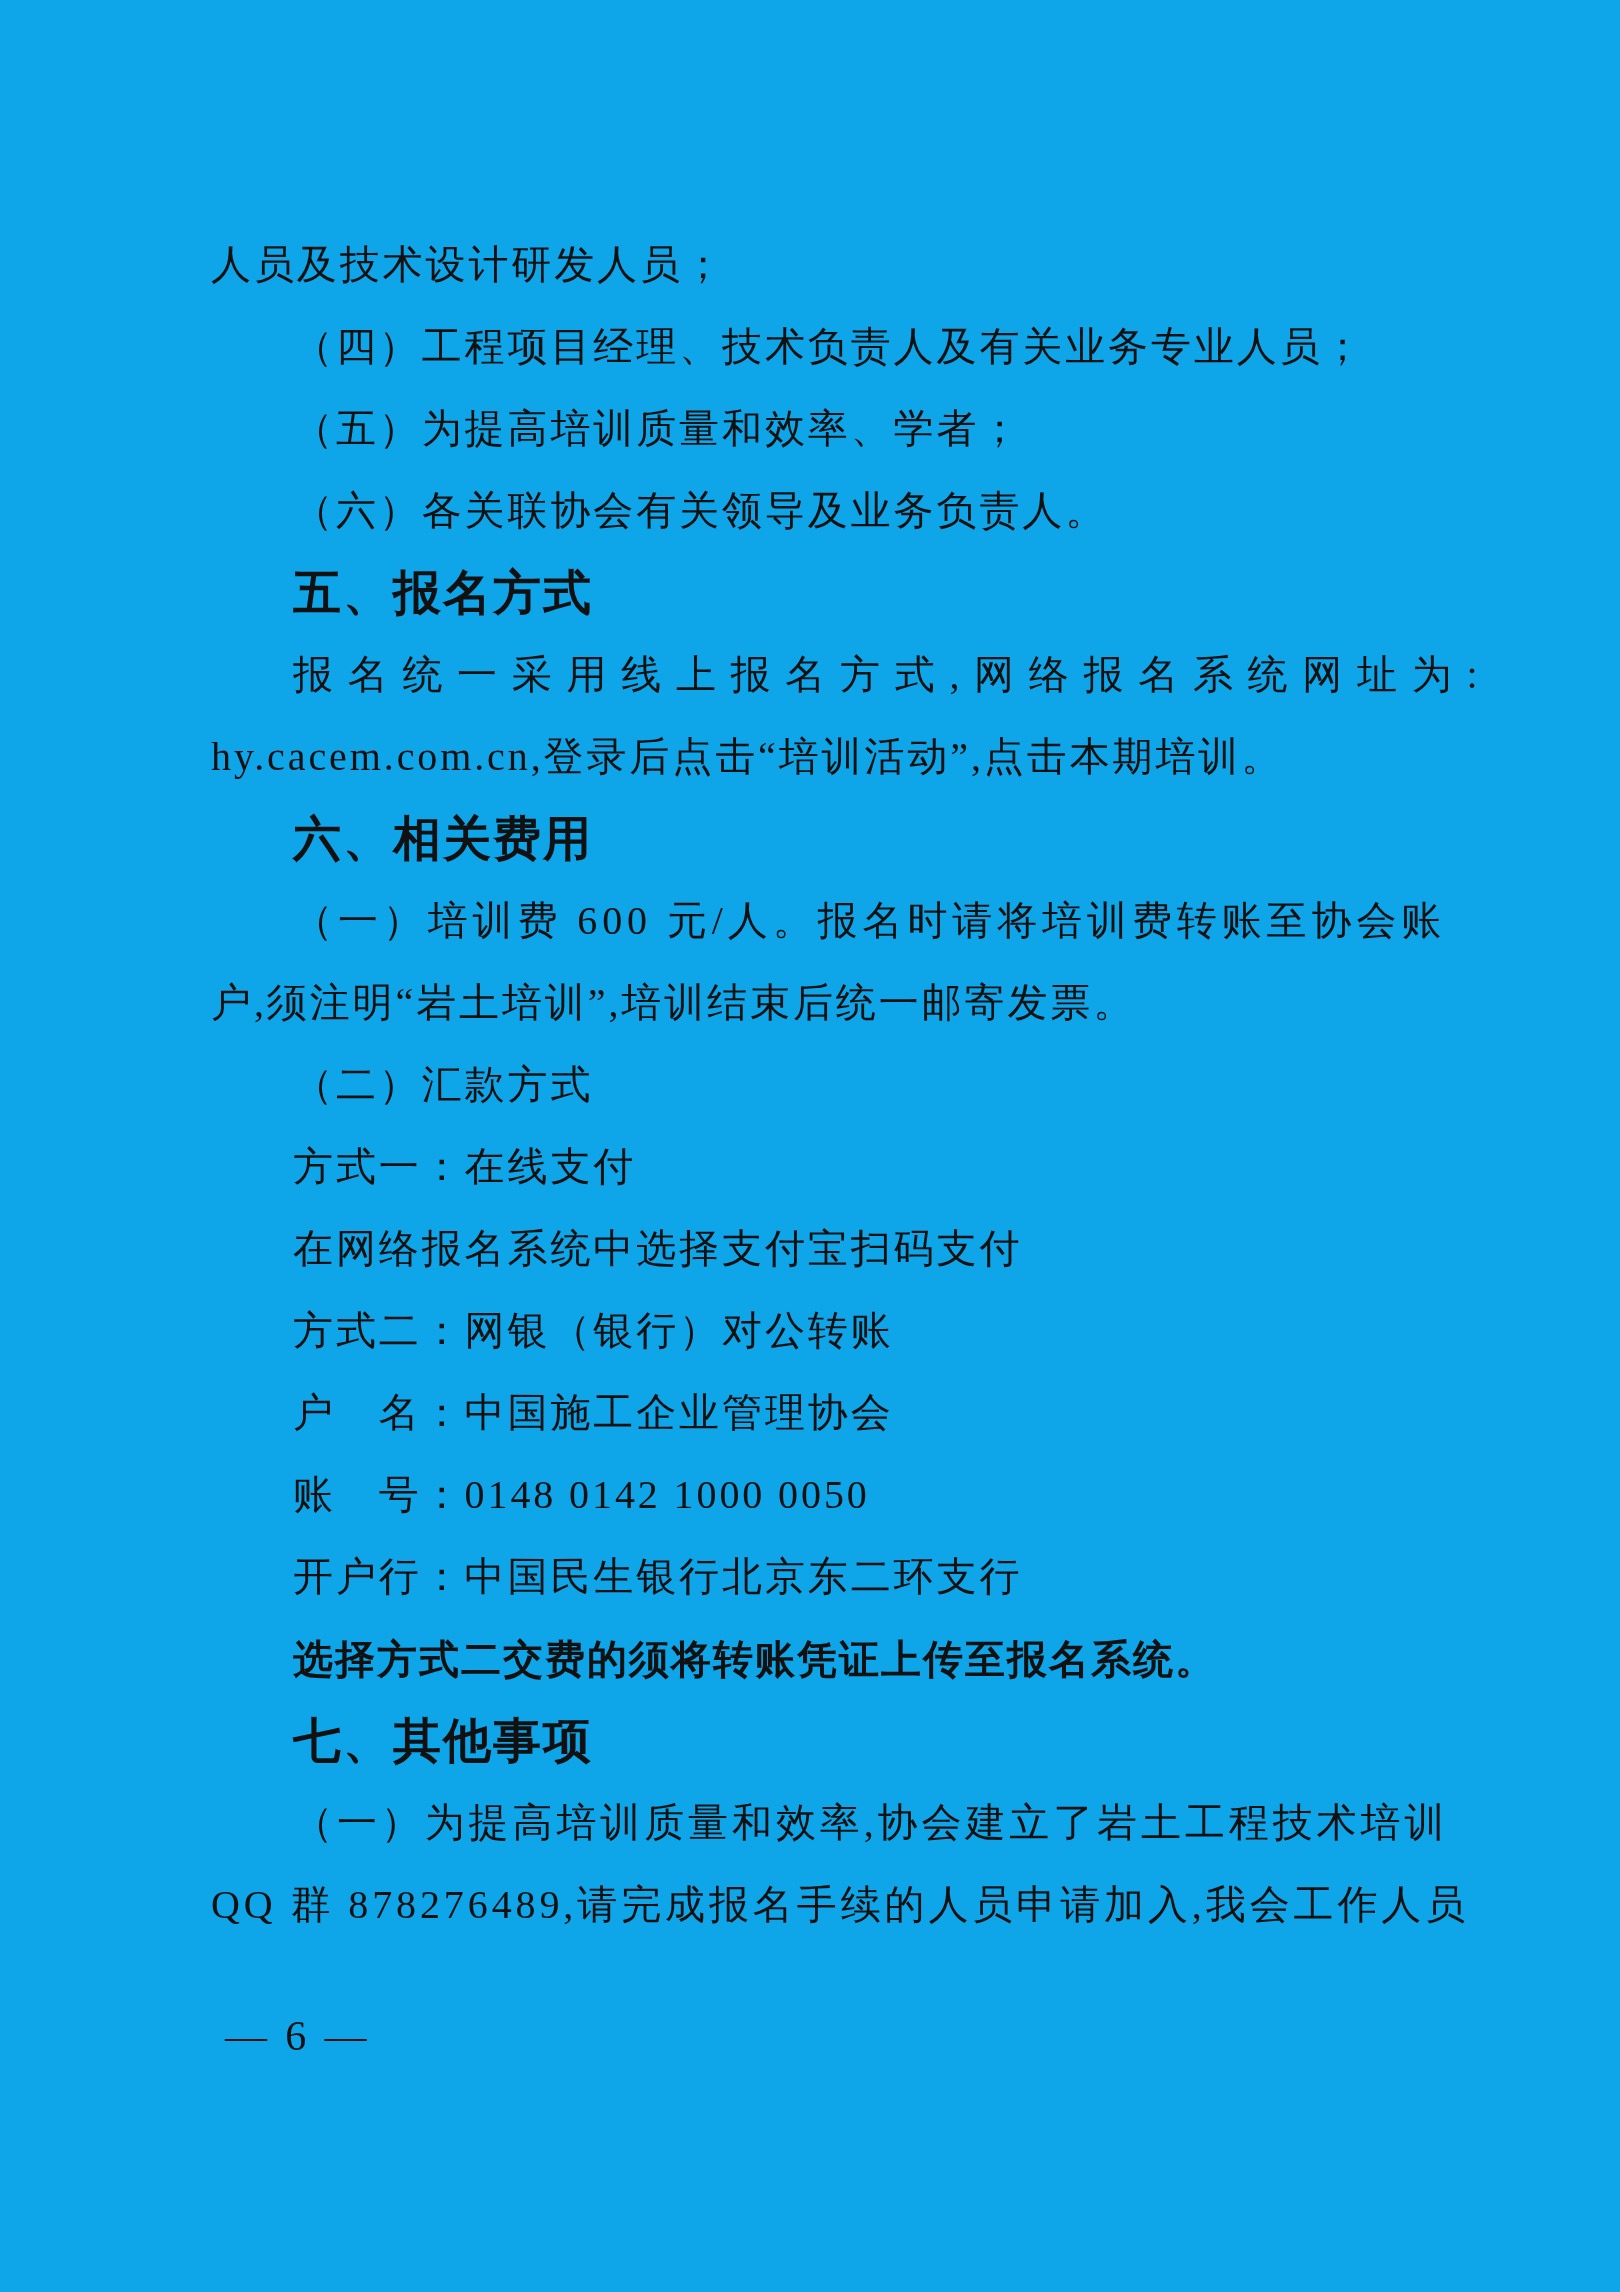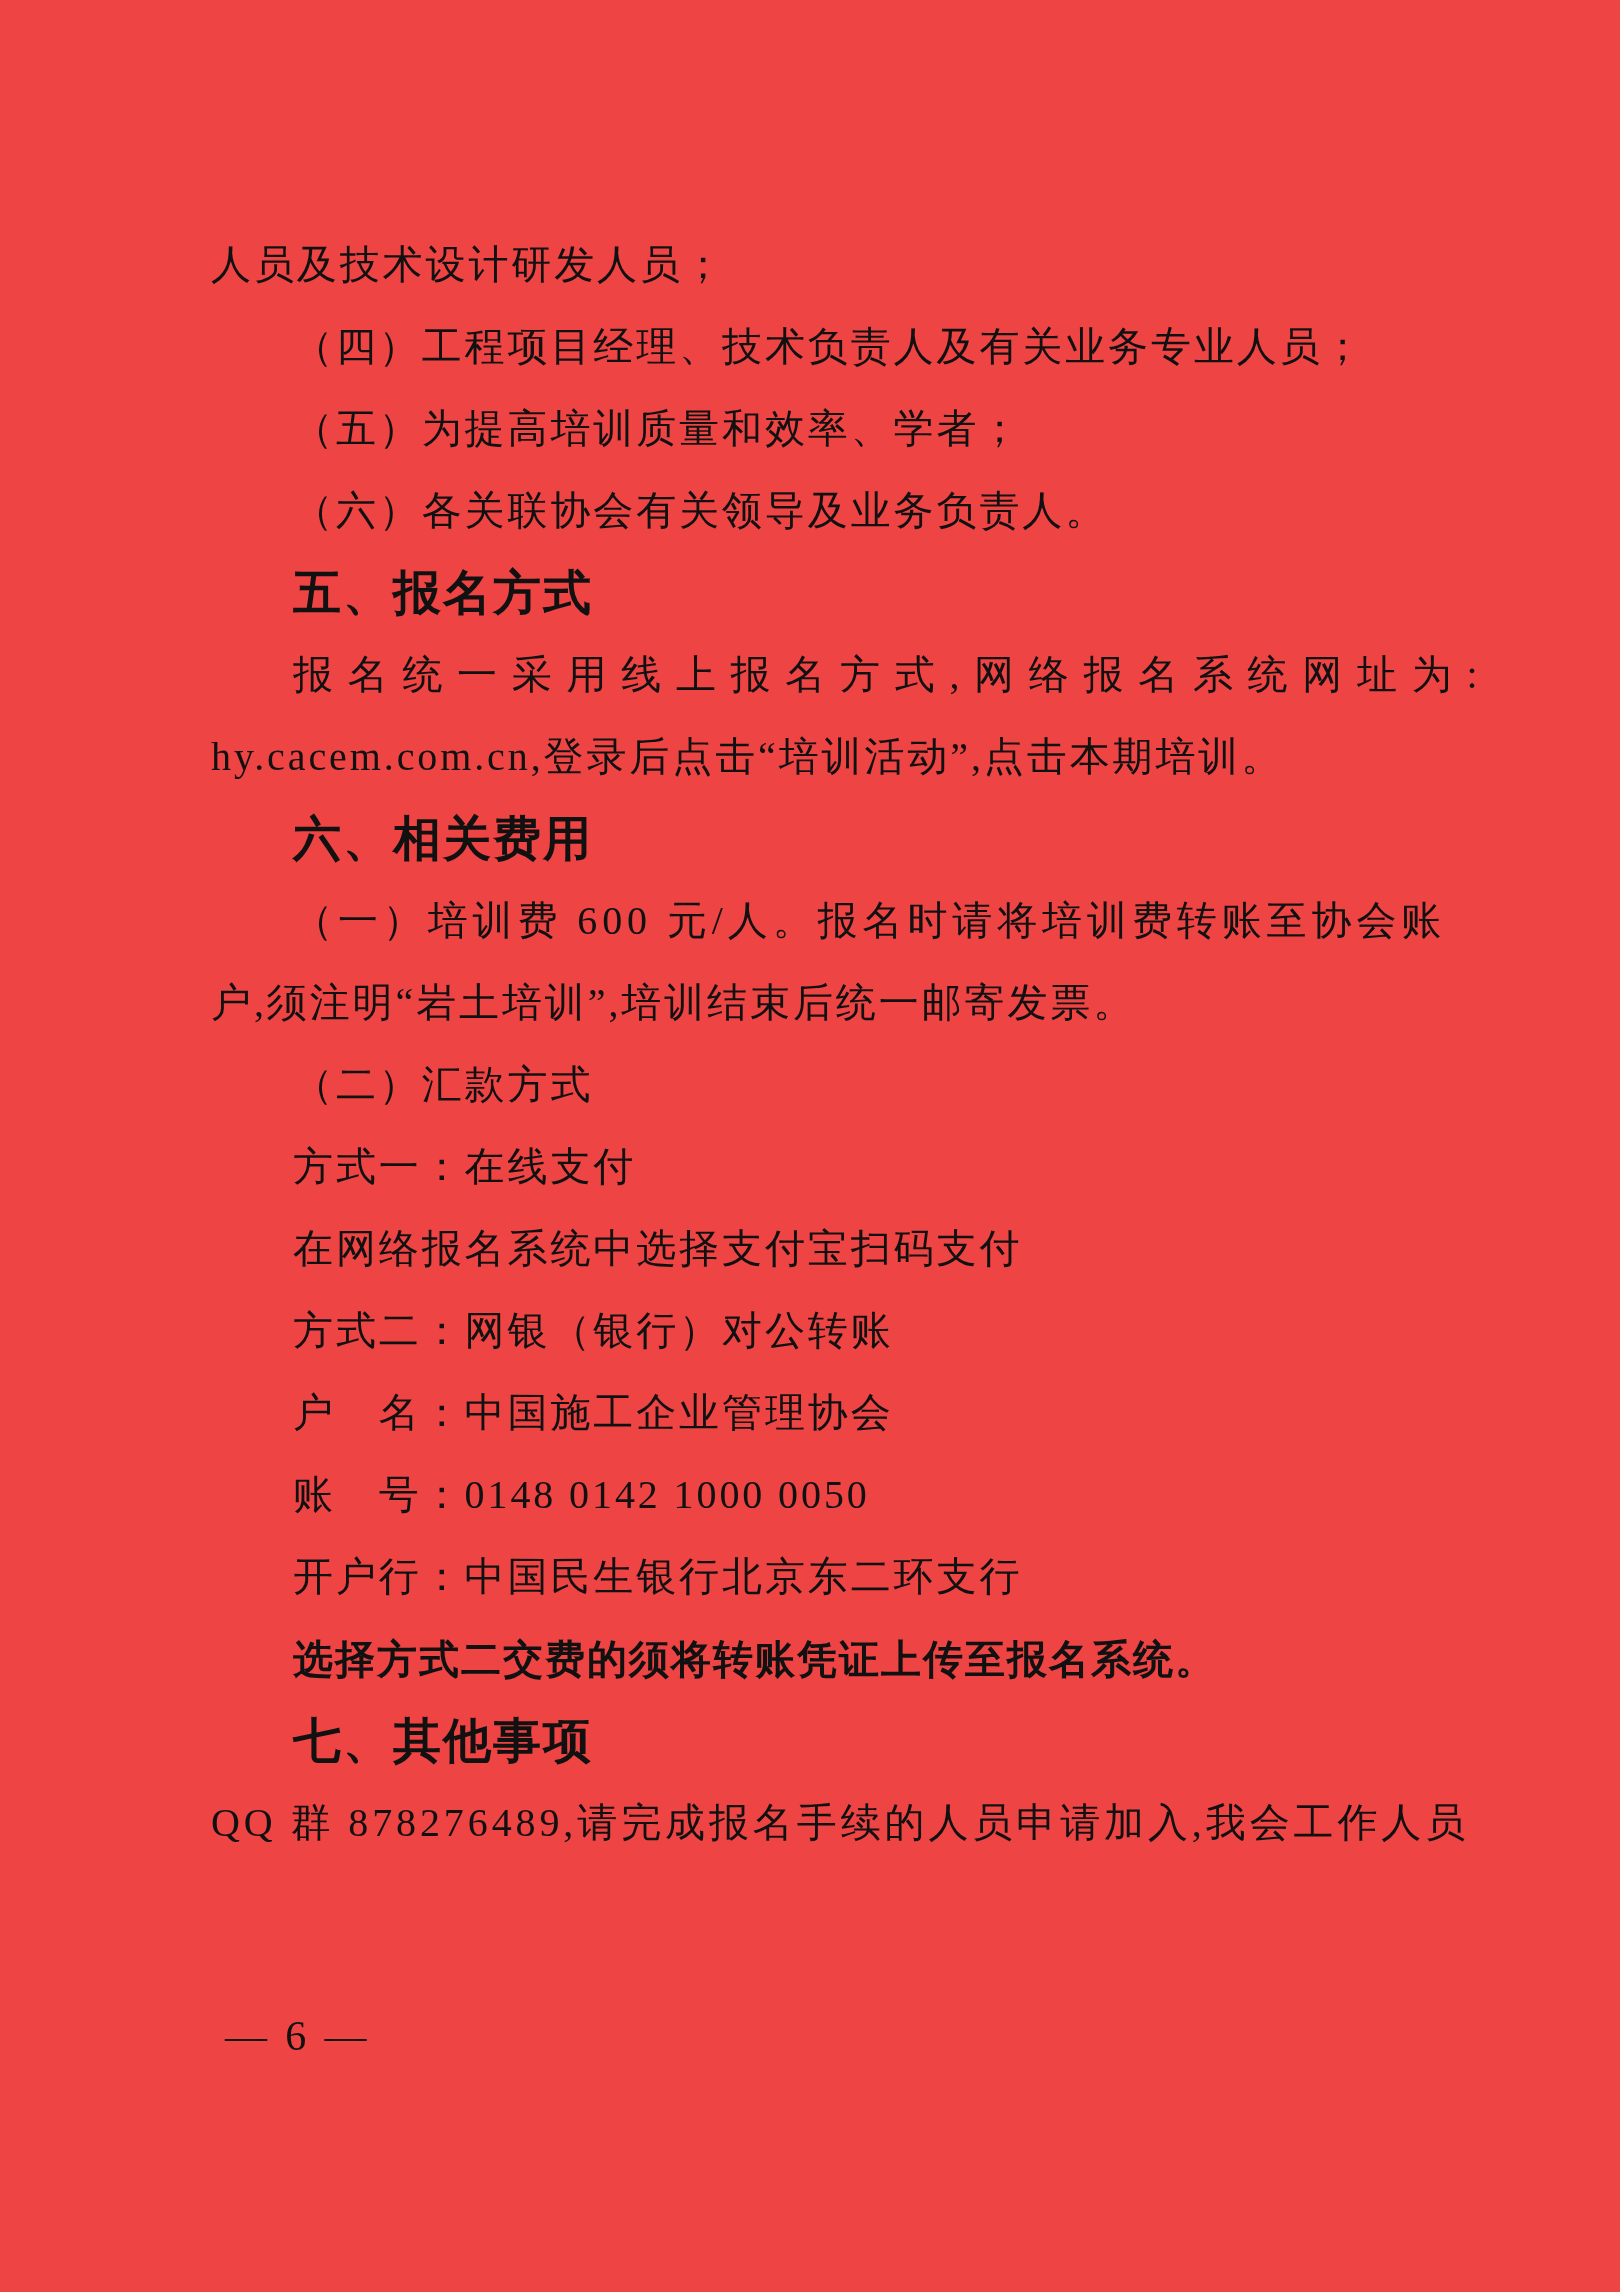--- a/index.html
+++ b/index.html
@@ -1,20 +1,20 @@
 <!DOCTYPE html>
 <html><head>
 <meta charset="utf-8">
 <style>
   html, body { margin: 0; padding: 0; background: #ffffff; }
   .page {
     position: relative;
     width: 1620px;
     height: 2293px;
-    background: #ef4444;
+    background: #0ea5e9;
     color: #111111;
     font-family: "Liberation Serif", "DejaVu Serif", serif;
     overflow: hidden;
   }
   .text-block {
     position: absolute;
     left: 211px;
     top: 224px;
     width: 1208px;
   }
@@ -70,17 +70,18 @@
       <div class="line">户,须注明“岩土培训”,培训结束后统一邮寄发票。</div>
       <div class="line indented">（二）汇款方式</div>
       <div class="line indented">方式一：在线支付</div>
       <div class="line indented">在网络报名系统中选择支付宝扫码支付</div>
       <div class="line indented">方式二：网银（银行）对公转账</div>
       <div class="line indented">户　名：中国施工企业管理协会</div>
       <div class="line indented">账　号：0148 0142 1000 0050</div>
       <div class="line indented">开户行：中国民生银行北京东二环支行</div>
       <div class="line bold indented">选择方式二交费的须将转账凭证上传至报名系统。</div>
       <div class="line heading indented">七、其他事项</div>
+      <div class="line indented sp-small">（一）为提高培训质量和效率,协会建立了岩土工程技术培训</div>
       <div class="line sp-small">QQ 群 878276489,请完成报名手续的人员申请加入,我会工作人员</div>
     </main>
   <footer class="page-number">— 6 —</footer>
 </div>
 
 
 </body></html>

